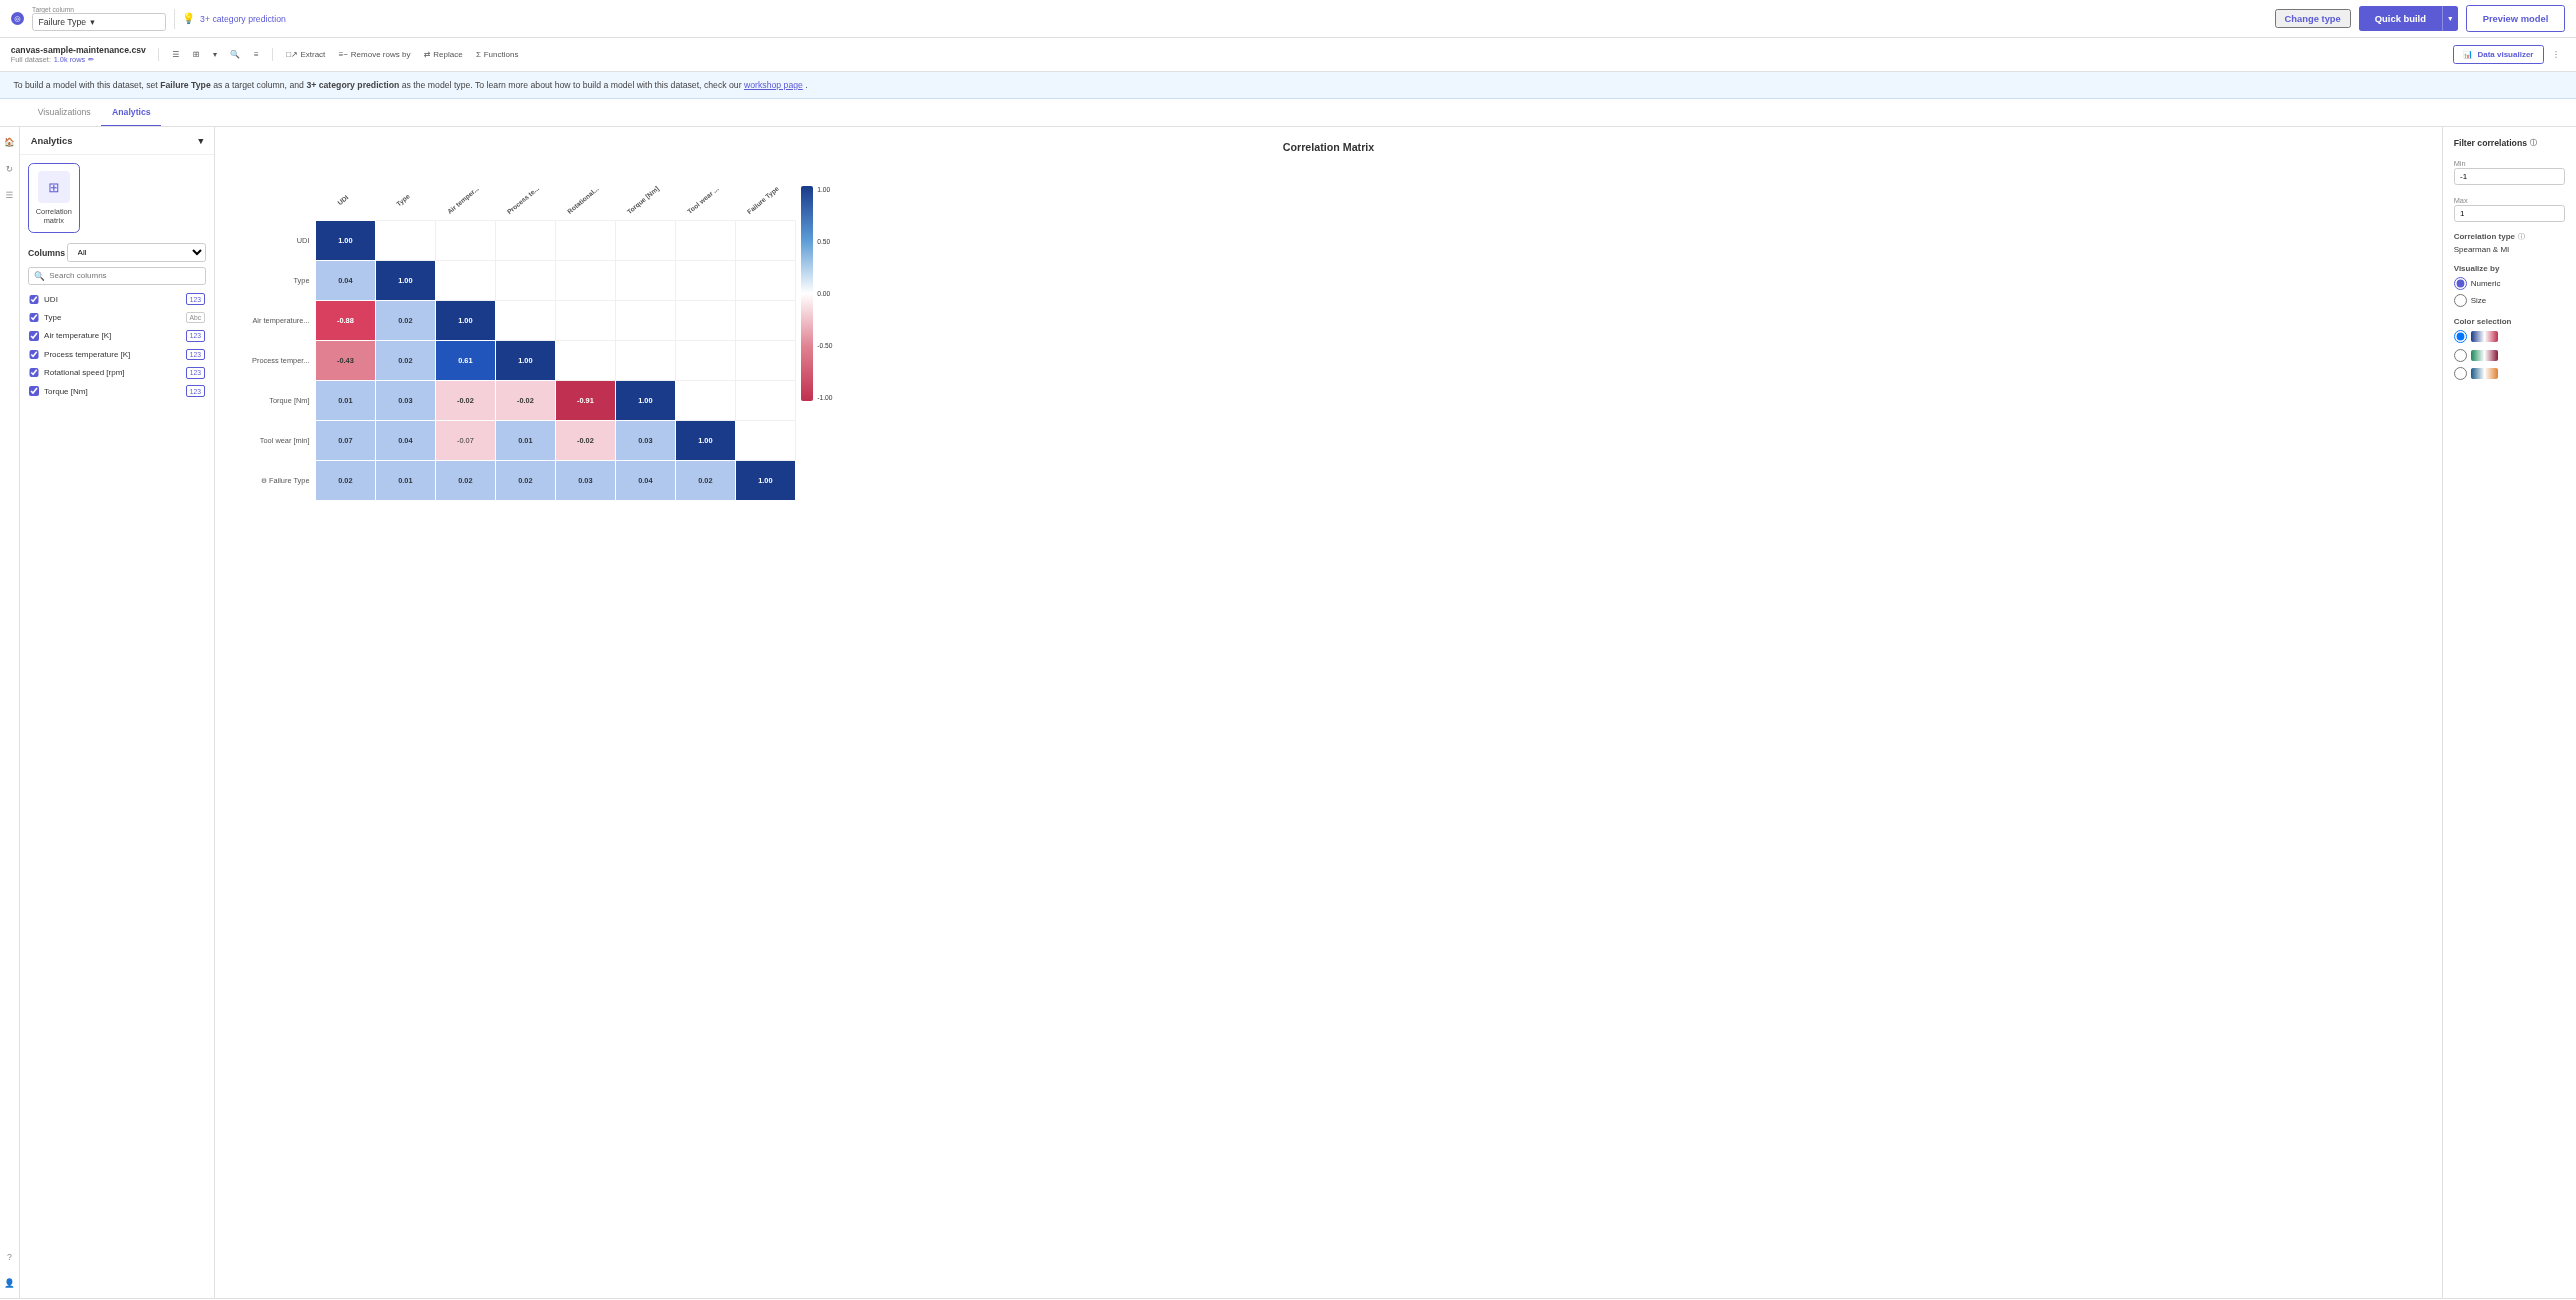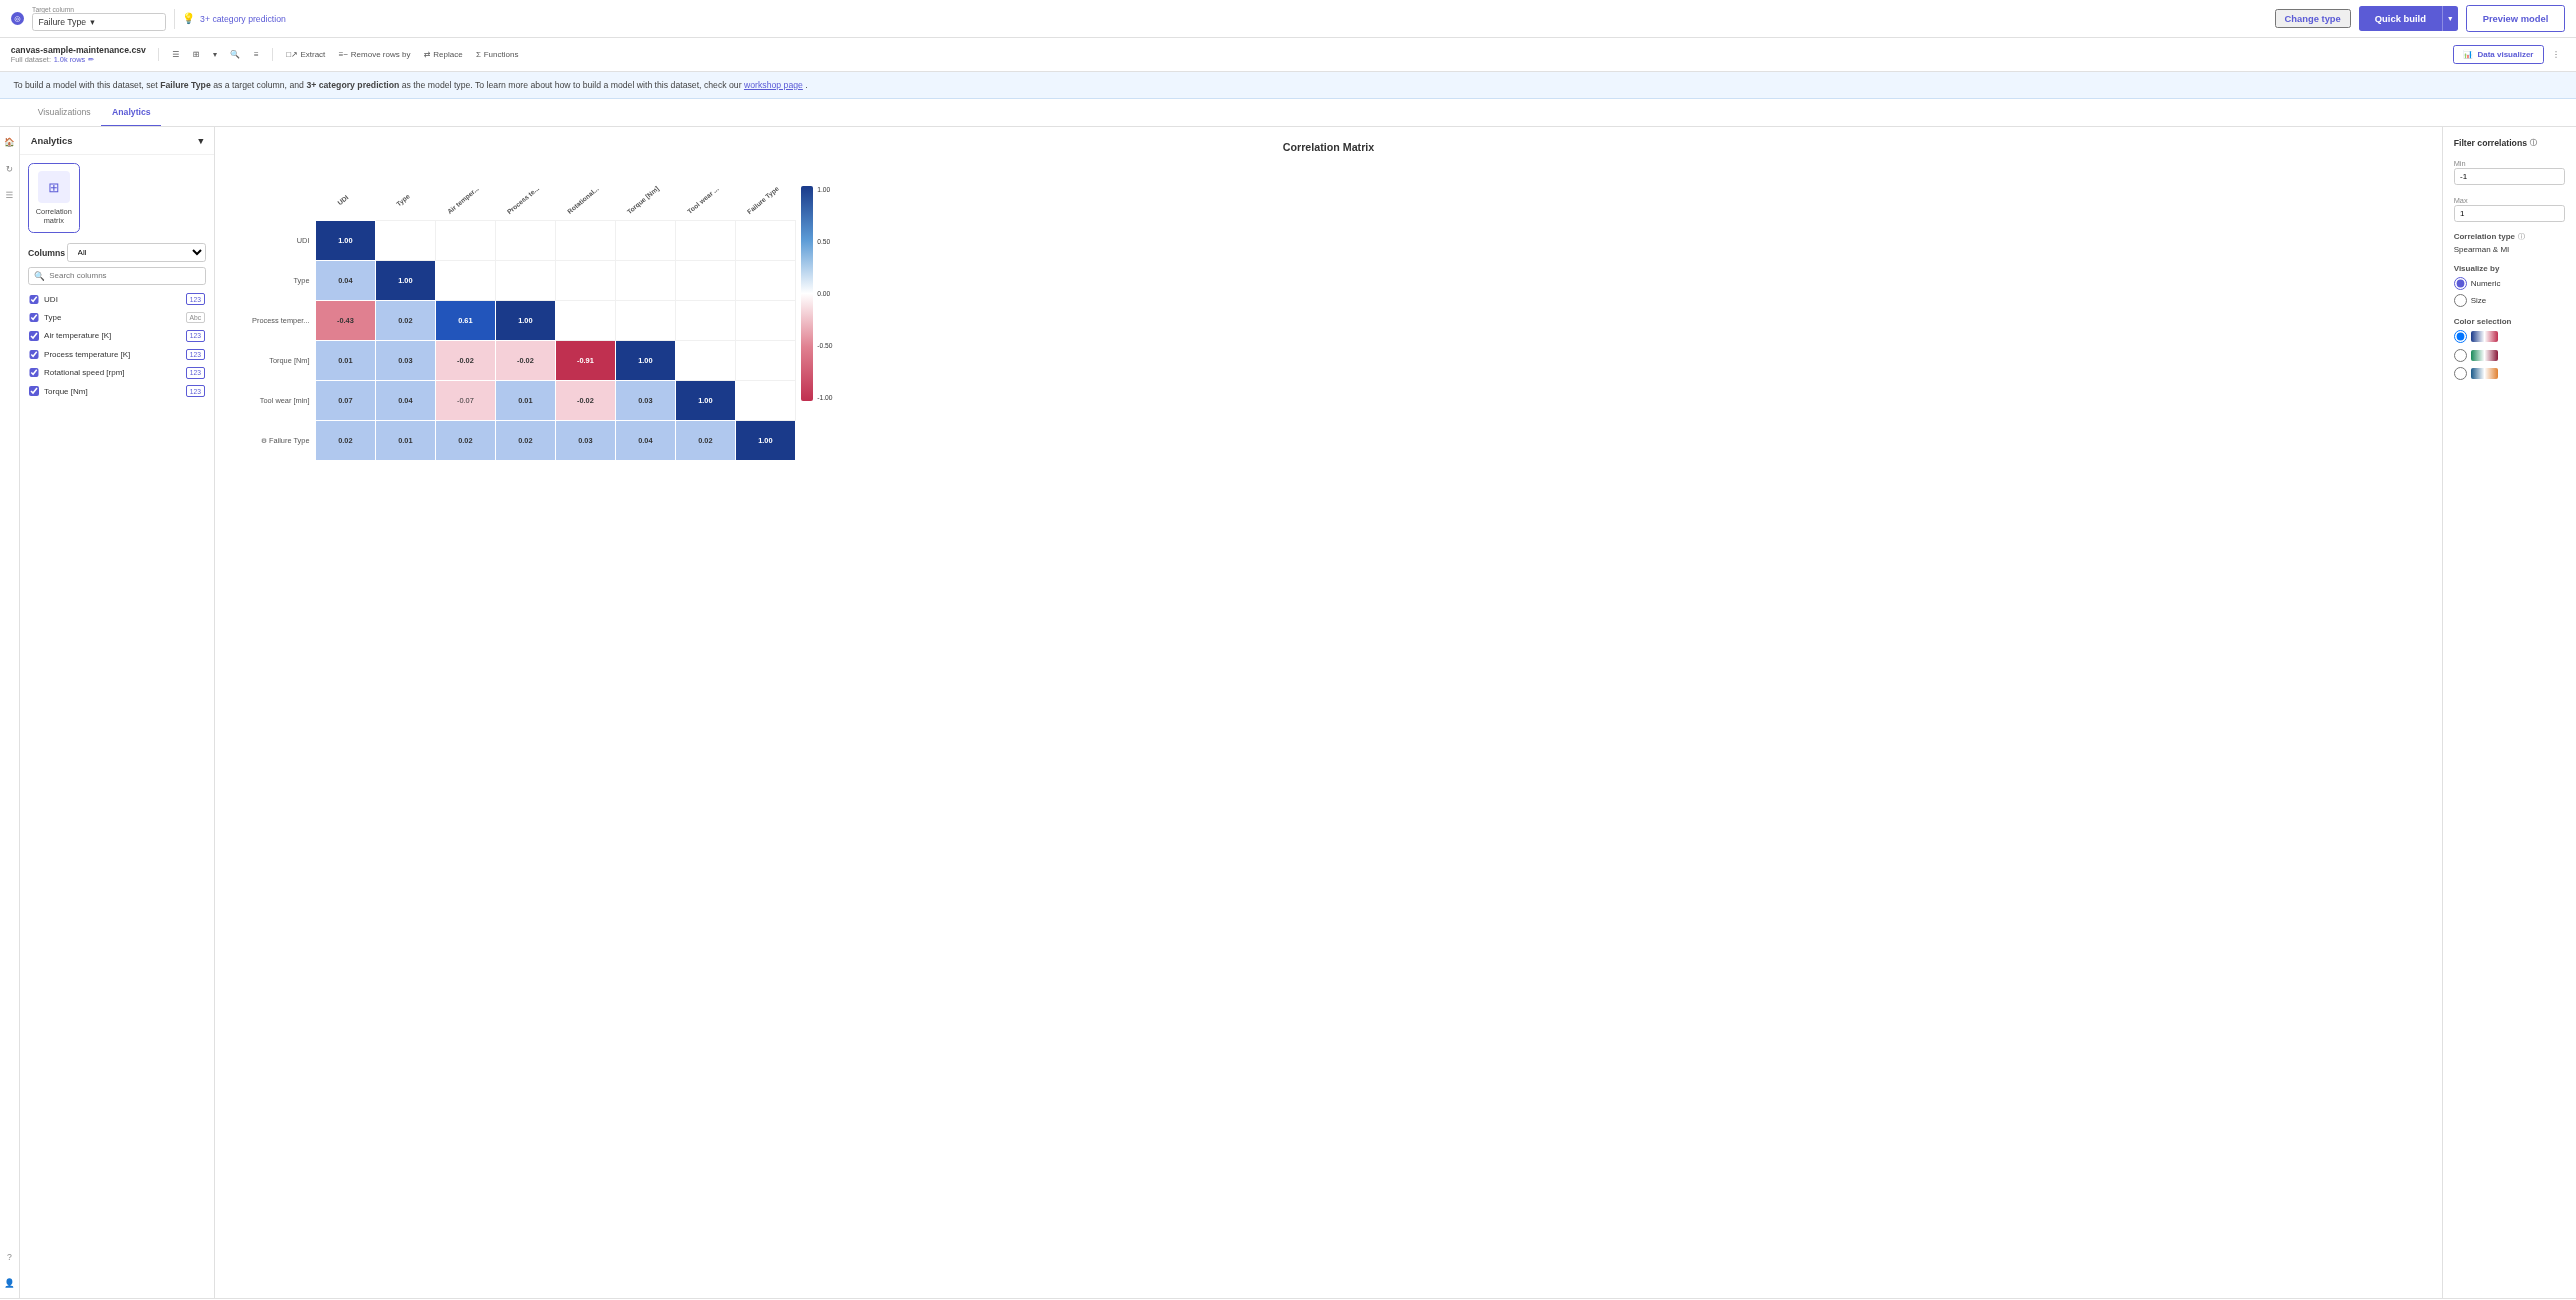--- a/index.html
+++ b/index.html
@@ -359,20 +359,31 @@
                 <td style="background: rgb(176, 200, 238); color: rgb(51, 51, 51); width: 60px; height: 37px; border: 0.7px solid rgba(255, 255, 255, 0.3); font-weight: 600; font-size: 7.4px; text-align: center; vertical-align: middle;">0.04</td>
                 <td style="background: rgb(26, 58, 138); color: rgb(255, 255, 255); width: 60px; height: 37px; border: 0.7px solid rgba(255, 255, 255, 0.3); font-weight: 600; font-size: 7.4px; text-align: center; vertical-align: middle;">1.00</td>
                 <td style="background: rgb(255, 255, 255); width: 60px; height: 37px; border: 0.7px solid rgb(240, 240, 240);"></td>
                 <td style="background: rgb(255, 255, 255); width: 60px; height: 37px; border: 0.7px solid rgb(240, 240, 240);"></td>
                 <td style="background: rgb(255, 255, 255); width: 60px; height: 37px; border: 0.7px solid rgb(240, 240, 240);"></td>
                 <td style="background: rgb(255, 255, 255); width: 60px; height: 37px; border: 0.7px solid rgb(240, 240, 240);"></td>
                 <td style="background: rgb(255, 255, 255); width: 60px; height: 37px; border: 0.7px solid rgb(240, 240, 240);"></td>
                 <td style="background: rgb(255, 255, 255); width: 60px; height: 37px; border: 0.7px solid rgb(240, 240, 240);"></td>
               </tr>
               <tr>
+                <td style="text-align: right; padding-right: 5.4px; font-size: 7.4px; color: rgb(85, 85, 85); white-space: nowrap; font-weight: 400; min-width: 87px;">Air temperature...</td>
+                <td style="background: rgb(217, 64, 96); color: rgb(255, 255, 255); width: 60px; height: 37px; border: 0.7px solid rgba(255, 255, 255, 0.3); font-weight: 600; font-size: 7.4px; text-align: center; vertical-align: middle;">-0.88</td>
+                <td style="background: rgb(176, 200, 238); color: rgb(51, 51, 51); width: 60px; height: 37px; border: 0.7px solid rgba(255, 255, 255, 0.3); font-weight: 600; font-size: 7.4px; text-align: center; vertical-align: middle;">0.02</td>
+                <td style="background: rgb(26, 58, 138); color: rgb(255, 255, 255); width: 60px; height: 37px; border: 0.7px solid rgba(255, 255, 255, 0.3); font-weight: 600; font-size: 7.4px; text-align: center; vertical-align: middle;">1.00</td>
+                <td style="background: rgb(255, 255, 255); width: 60px; height: 37px; border: 0.7px solid rgb(240, 240, 240);"></td>
+                <td style="background: rgb(255, 255, 255); width: 60px; height: 37px; border: 0.7px solid rgb(240, 240, 240);"></td>
+                <td style="background: rgb(255, 255, 255); width: 60px; height: 37px; border: 0.7px solid rgb(240, 240, 240);"></td>
+                <td style="background: rgb(255, 255, 255); width: 60px; height: 37px; border: 0.7px solid rgb(240, 240, 240);"></td>
+                <td style="background: rgb(255, 255, 255); width: 60px; height: 37px; border: 0.7px solid rgb(240, 240, 240);"></td>
+              </tr>
+              <tr>
                 <td style="text-align: right; padding-right: 5.4px; font-size: 7.4px; color: rgb(85, 85, 85); white-space: nowrap; font-weight: 400; min-width: 87px;">Process temper...</td>
                 <td style="background: rgb(224, 128, 144); color: rgb(51, 51, 51); width: 60px; height: 37px; border: 0.7px solid rgba(255, 255, 255, 0.3); font-weight: 600; font-size: 7.4px; text-align: center; vertical-align: middle;">-0.43</td>
                 <td style="background: rgb(176, 200, 238); color: rgb(51, 51, 51); width: 60px; height: 37px; border: 0.7px solid rgba(255, 255, 255, 0.3); font-weight: 600; font-size: 7.4px; text-align: center; vertical-align: middle;">0.02</td>
                 <td style="background: rgb(34, 85, 187); color: rgb(255, 255, 255); width: 60px; height: 37px; border: 0.7px solid rgba(255, 255, 255, 0.3); font-weight: 600; font-size: 7.4px; text-align: center; vertical-align: middle;">0.61</td>
                 <td style="background: rgb(26, 58, 138); color: rgb(255, 255, 255); width: 60px; height: 37px; border: 0.7px solid rgba(255, 255, 255, 0.3); font-weight: 600; font-size: 7.4px; text-align: center; vertical-align: middle;">1.00</td>
                 <td style="background: rgb(255, 255, 255); width: 60px; height: 37px; border: 0.7px solid rgb(240, 240, 240);"></td>
                 <td style="background: rgb(255, 255, 255); width: 60px; height: 37px; border: 0.7px solid rgb(240, 240, 240);"></td>
                 <td style="background: rgb(255, 255, 255); width: 60px; height: 37px; border: 0.7px solid rgb(240, 240, 240);"></td>
                 <td style="background: rgb(255, 255, 255); width: 60px; height: 37px; border: 0.7px solid rgb(240, 240, 240);"></td>
               </tr>

